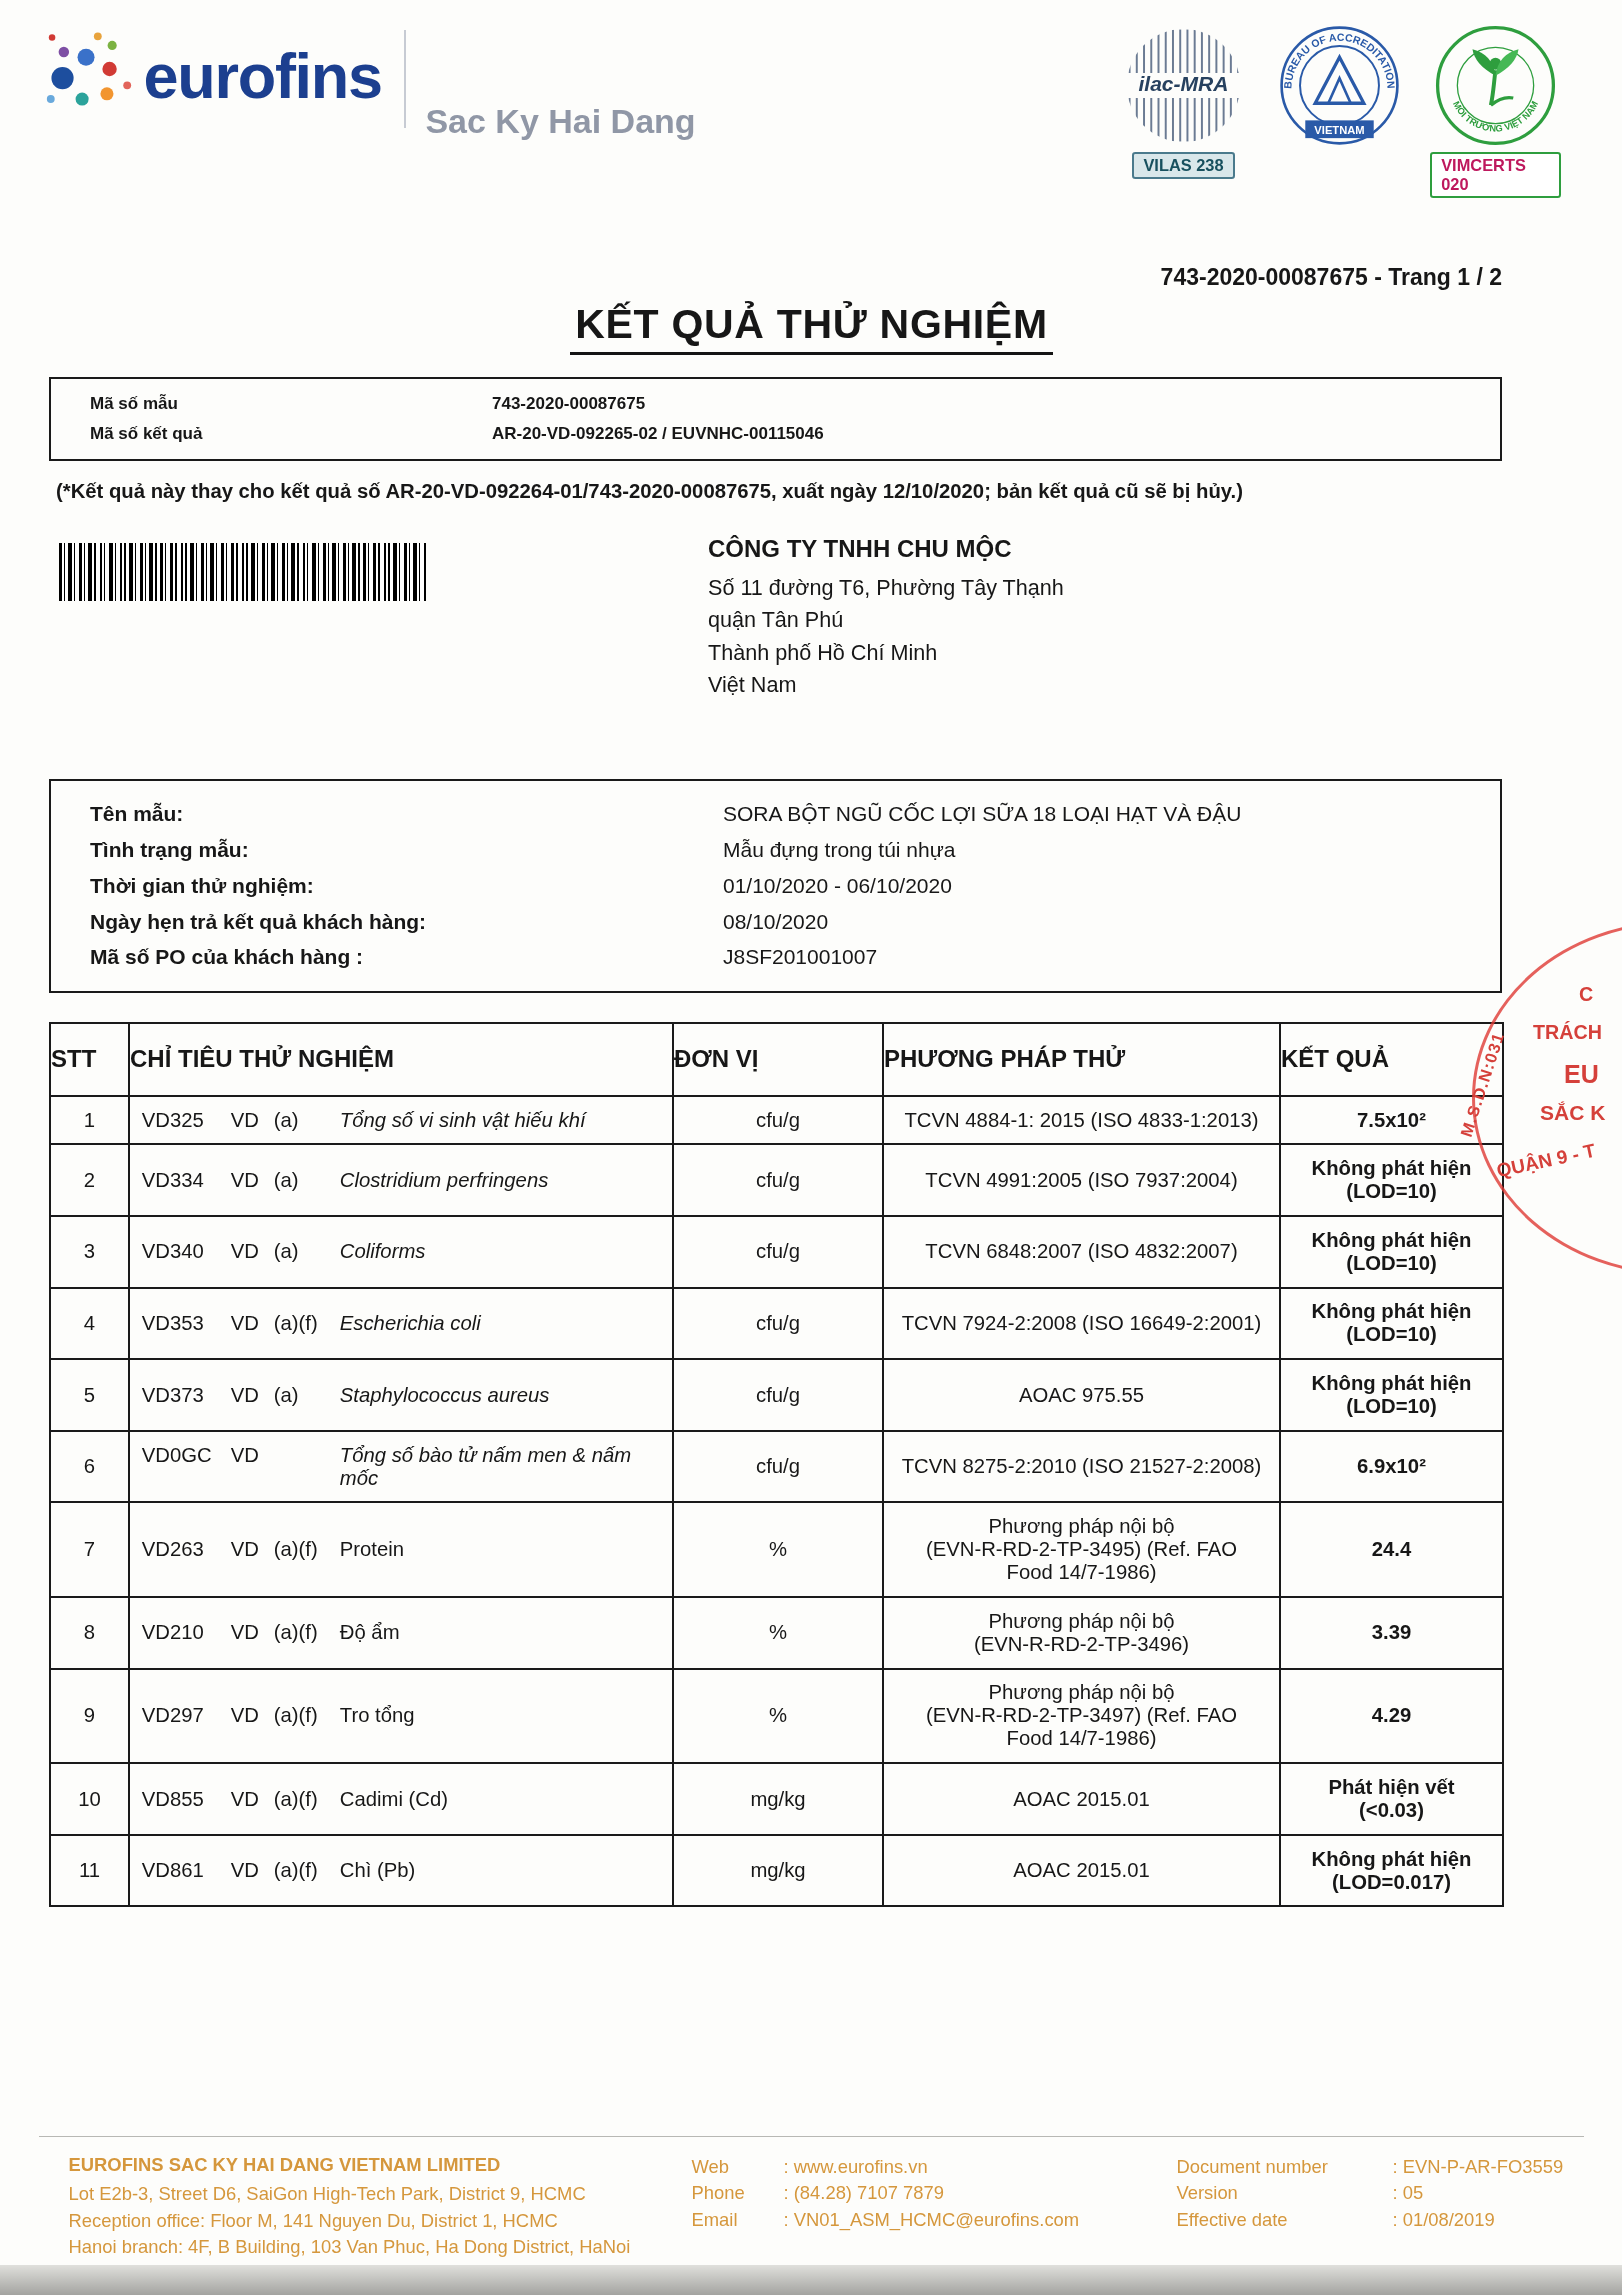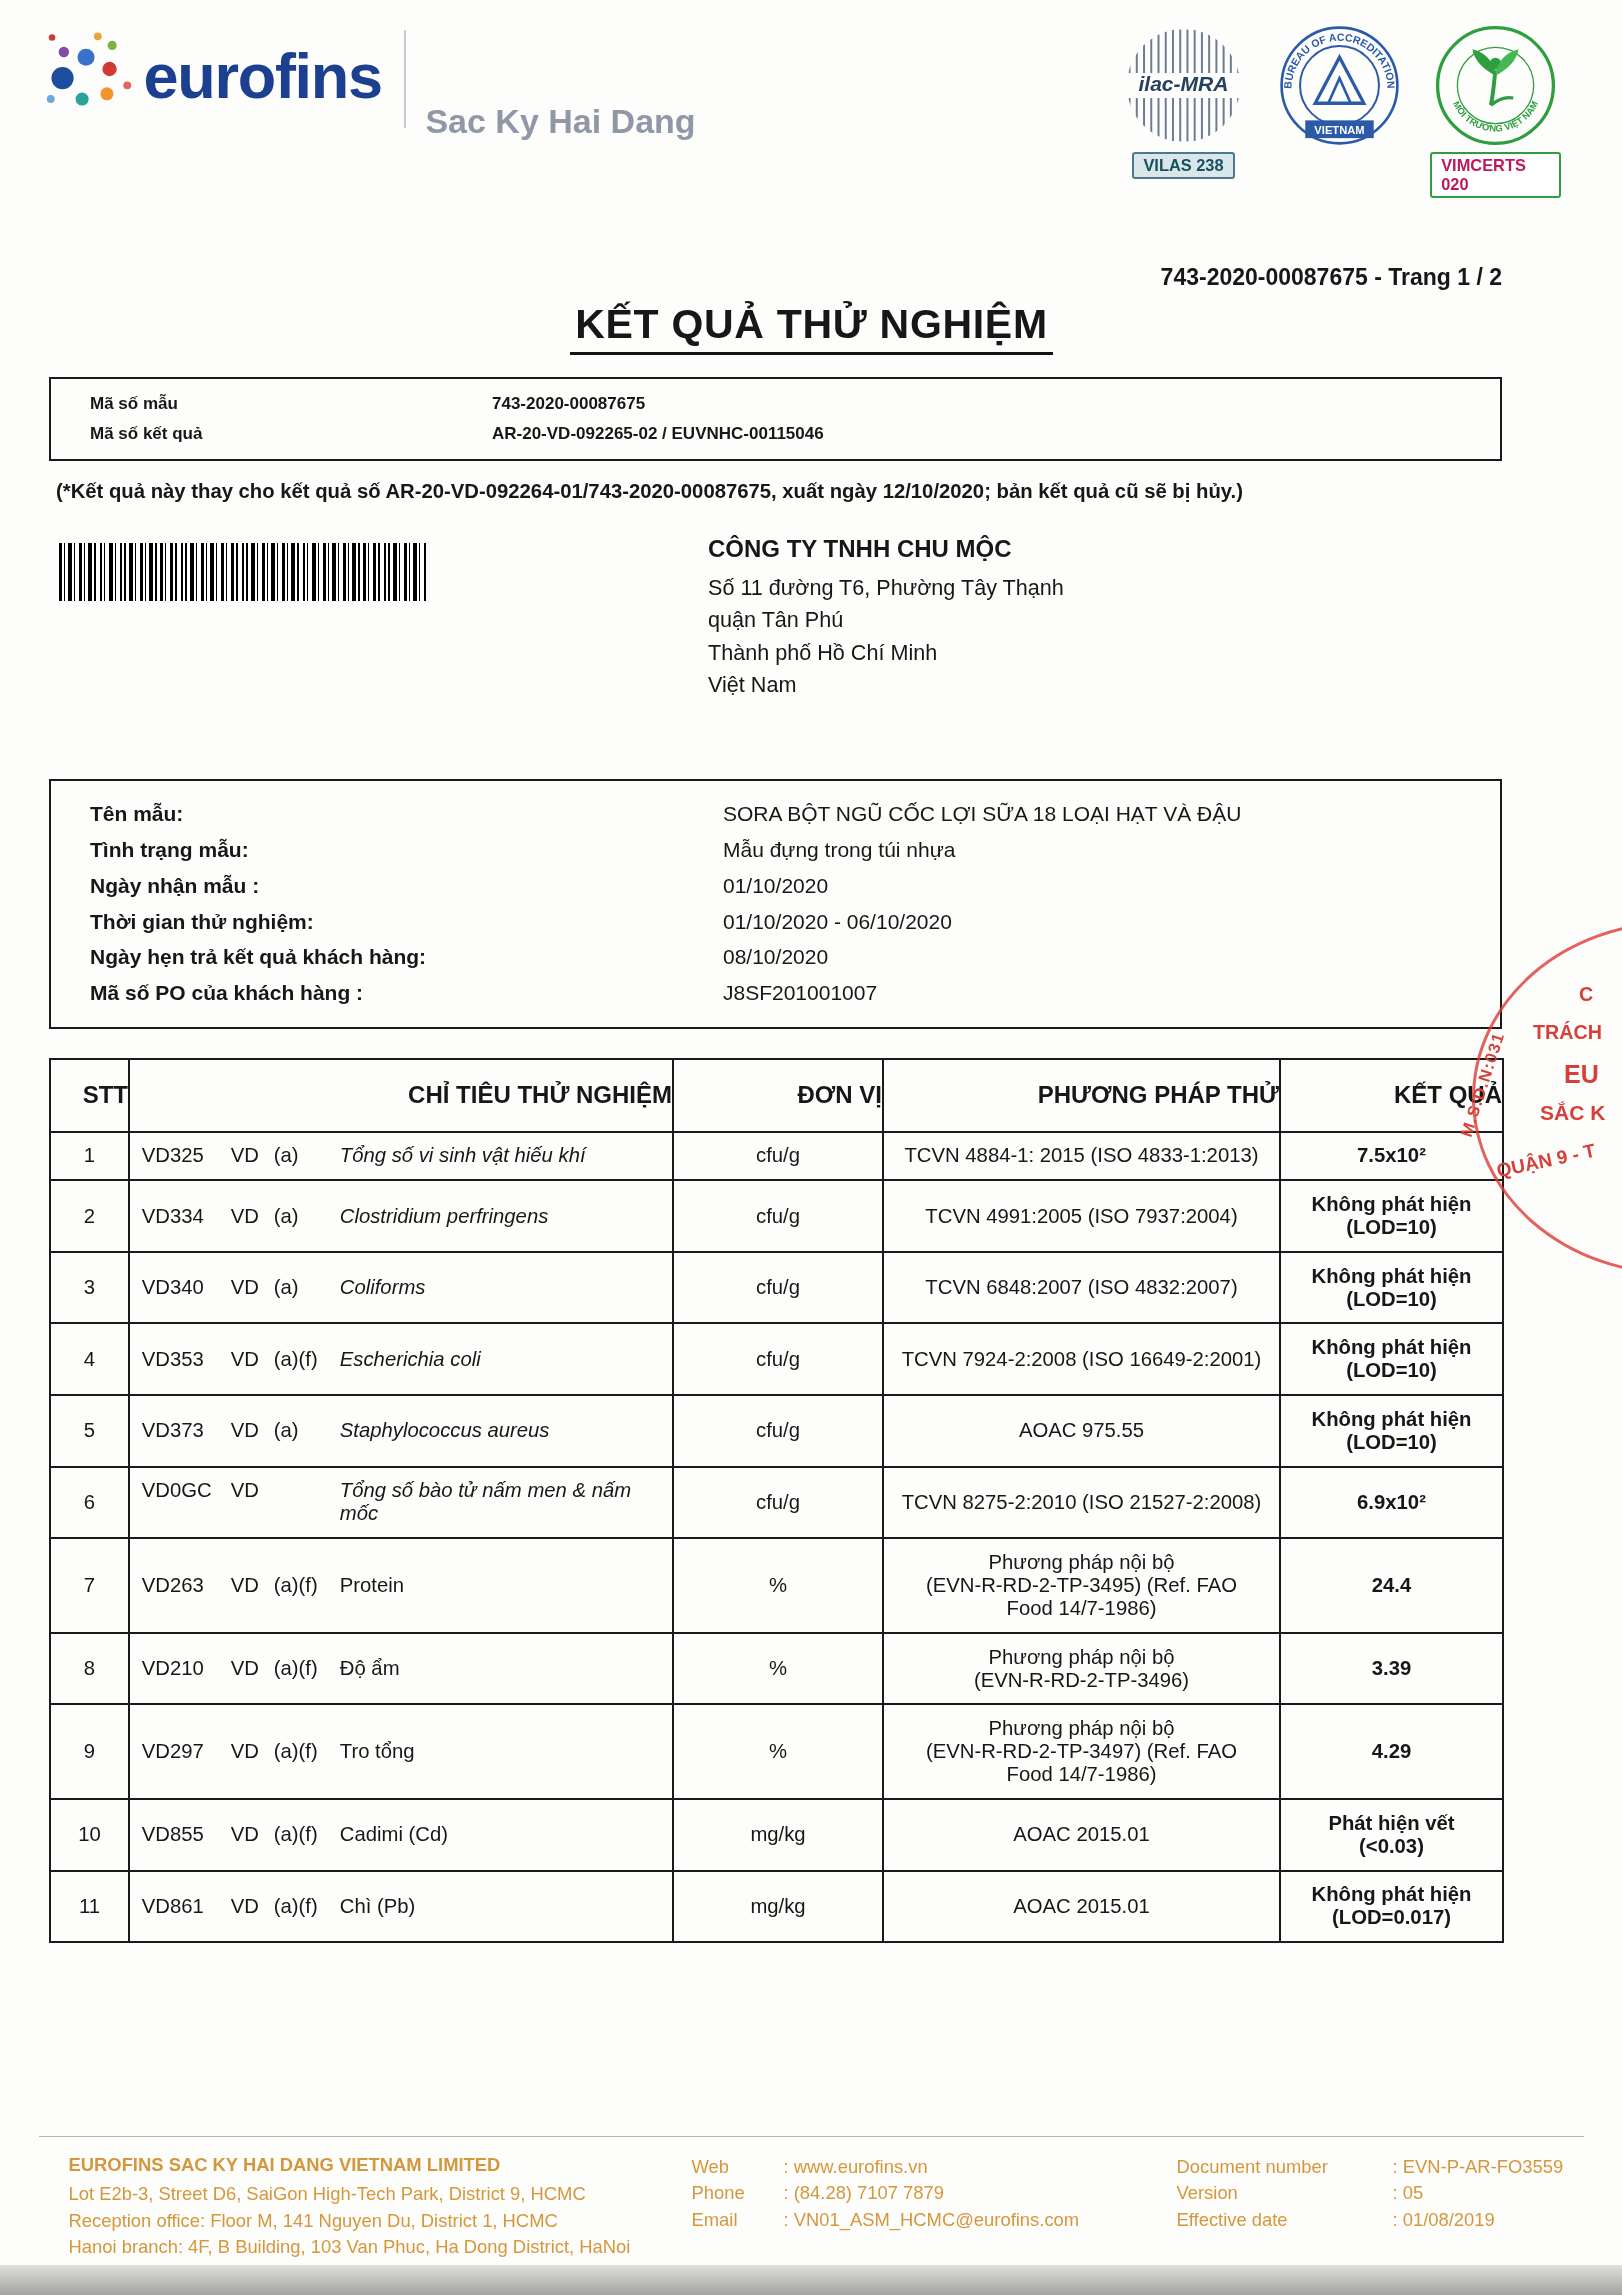--- a/index.html
+++ b/index.html
@@ -51,21 +51,21 @@
   .stamp span { position: absolute; color: #d5403a; font-weight: bold; white-space: nowrap; }
   .st-arc { left: -7.9px; top: 164px; transform: rotate(-72deg); font-size: 16.4px; letter-spacing: 1.3px; }
   .st-1 { top: 72px; left: 143px; font-size: 19.7px; }
   .st-2 { top: 110px; left: 97px; font-size: 19.7px; }
   .st-3 { top: 149px; left: 128px; font-size: 25px; }
   .st-4 { top: 190px; left: 104px; font-size: 21px; }
   .st-5 { top: 239px; left: 60px; font-size: 19px; transform: rotate(-12deg); }
   
   .results { border-collapse: collapse; table-layout: fixed; width: 1452px; margin: 29px 121px 0 49px; }
   .results th, .results td { border: 2px solid #1a1a1a; }
-  .results th { font-size: 24px; font-weight: bold; height: 73px; text-align: right; }
+  .results th { font-size: 24px; font-weight: bold; height: 73px; text-align: left; }
   .results td { font-size: 20.3px; padding: 11.8px 6.6px; vertical-align: middle; text-align: center; }
   .c-name { text-align: left !important; padding-left: 11.8px !important; }
   .c-name .wrap { display: flex; align-items: flex-start; }
   .c-name .code { flex: 0 0 89px; }
   .c-name .typ  { flex: 0 0 43px; }
   .c-name .nt   { flex: 0 0 66px; }
   .c-name .nm   { flex: 1; padding-right: 9.2px; }
   .nm.italic { font-style: italic; }
   .c-method { white-space: pre-line; }
   .c-result { white-space: pre-line; font-weight: bold; }
@@ -219,24 +219,20 @@
       <div class="info-row">
         <span class="lbl">Tên mẫu:</span>
         <span class="val">SORA BỘT NGŨ CỐC LỢI SỮA 18 LOẠI HẠT VÀ ĐẬU</span>
       </div>
 
       <div class="info-row">
         <span class="lbl">Tình trạng mẫu:</span>
         <span class="val">Mẫu đựng trong túi nhựa</span>
       </div>
 
-      <div class="info-row">
-        <span class="lbl">Ngày nhận mẫu :</span>
-        <span class="val">01/10/2020</span>
-      </div>
 
       <div class="info-row">
         <span class="lbl">Thời gian thử nghiệm:</span>
         <span class="val">01/10/2020 - 06/10/2020</span>
       </div>
 
       <div class="info-row">
         <span class="lbl">Ngày hẹn trả kết quả khách hàng:</span>
         <span class="val">08/10/2020</span>
       </div>

